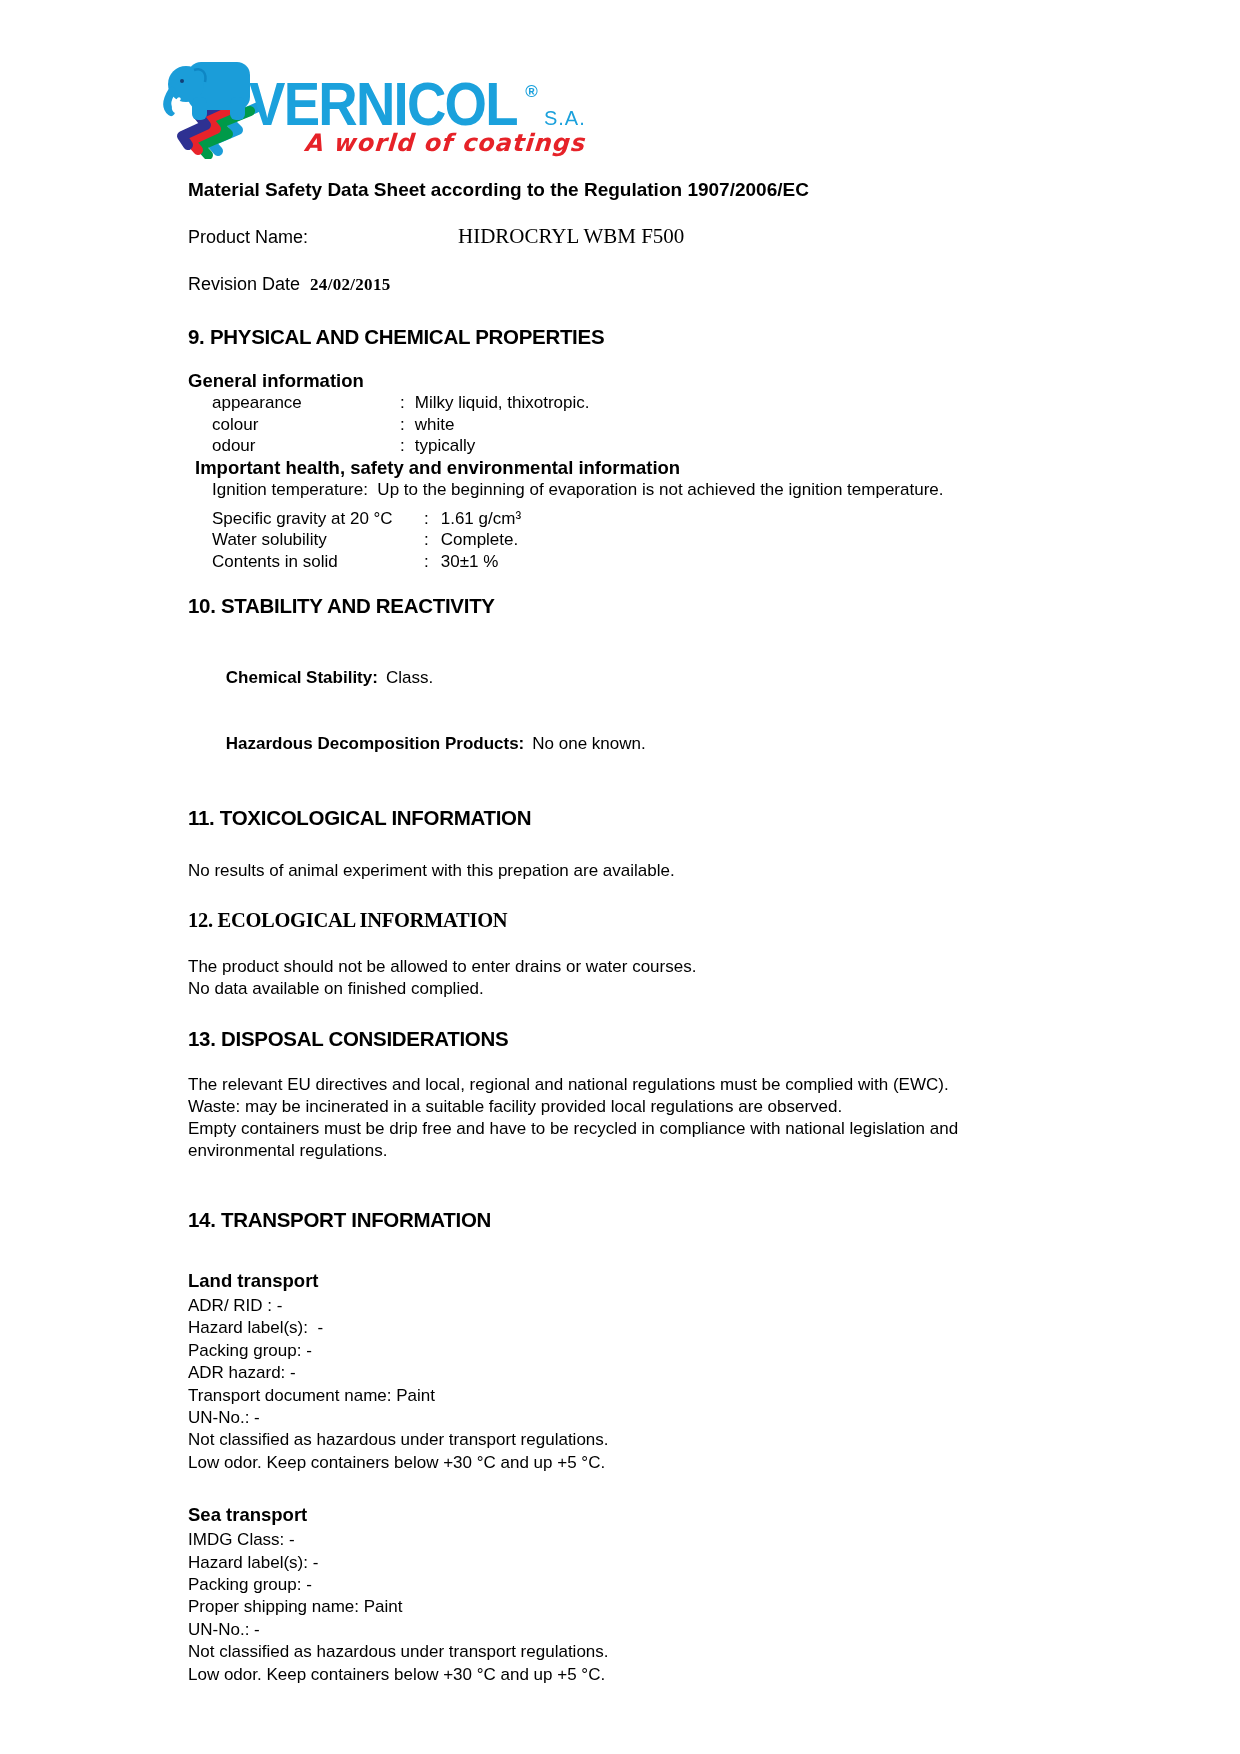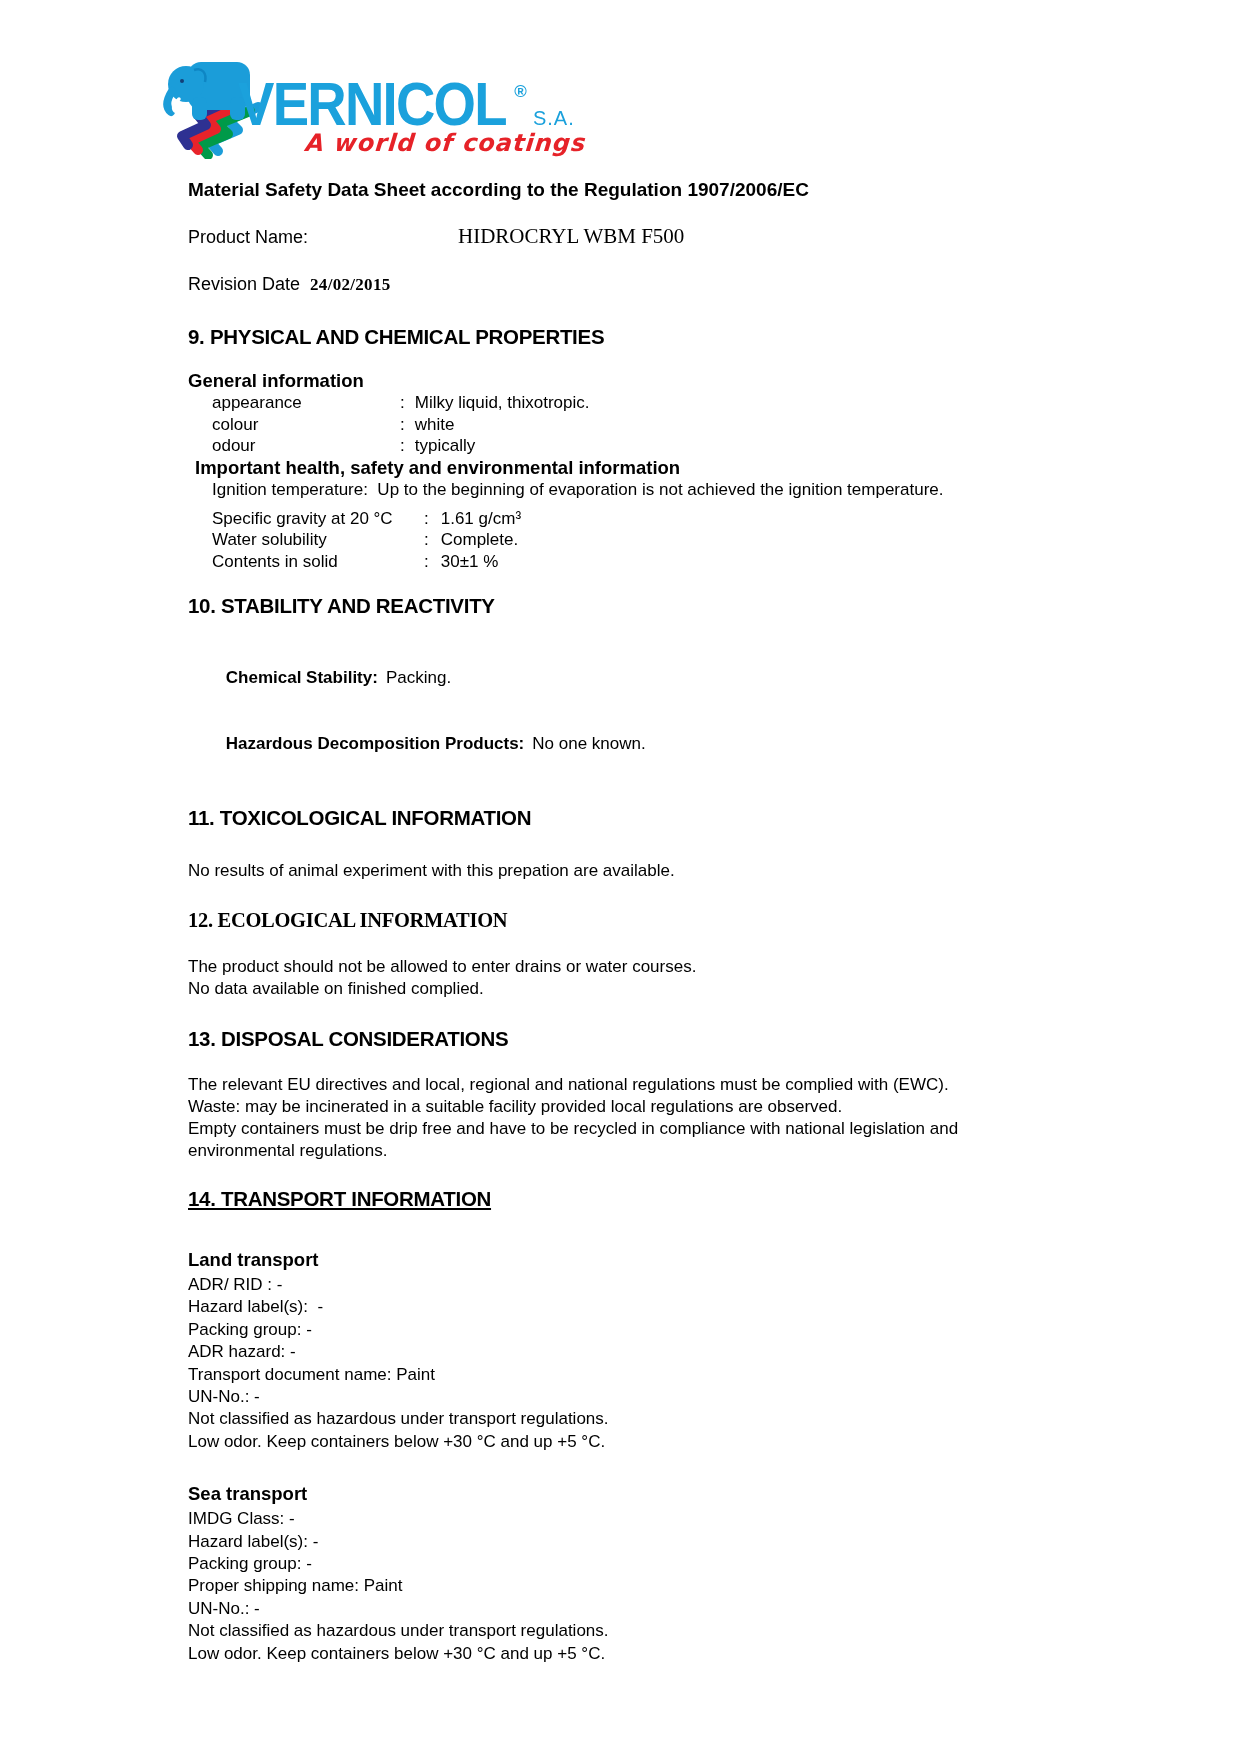--- a/index.html
+++ b/index.html
@@ -6,21 +6,21 @@
   .page {
     position:relative; width:1240px; height:1754px; margin:0 auto;
     background:#ffffff; color:#000;
     font-family:"Liberation Sans","DejaVu Sans",sans-serif;
     overflow:hidden;
   }
 
   
   .logo { position:absolute; left:158px; top:55px; width:460px; height:110px; }
   .elephant { position:absolute; left:0; top:2px; }
-  .brand-line { position:absolute; left:80px; top:18px; white-space:nowrap; }
+  .brand-line { position:absolute; left:91px; top:18px; white-space:nowrap; }
   .brand {
     font-size:62px; font-weight:bold; color:#1BA1DC; letter-spacing:-2px;
     display:inline-block; transform:scaleX(0.88); transform-origin:left bottom; line-height:1;
   }
   .reg { font-size:17px; font-weight:bold; color:#1BA1DC; vertical-align:28px; margin-left:-28px; }
   .sa { font-size:20px; color:#1BA1DC; letter-spacing:1px; margin-left:6px; }
   .tagline {
     position:absolute; left:148px; top:74px;
     color:#E62228; font-size:24px; font-weight:bold; font-style:italic;
     font-family:"DejaVu Sans",sans-serif; transform:skewX(-6deg); letter-spacing:1px;
@@ -57,21 +57,21 @@
   .gen  { margin-top:20px; }
   .kv2-group { margin-top:7px; }
   .h10  { margin-top:21px; }
   .s10rows { margin-top:26px; }
   .h11  { margin-top:28px; }
   .s11  { margin-top:29px; }
   .h12  { margin-top:25px;font-family:Liberation Serif, serif; }
   .s12  { margin-top:23px; }
   .h13  { margin-top:26px; }
   .s13  { margin-top:22px; }
-  .h14  { margin-top:24px;text-decoration:underline; }
+  .h14  { margin-top:45px; }
   .land-h { margin-top:37px; }
   .t-lines { margin-top:3px; }
   .t-lines .line { line-height:22.4px; }
   .sea-h { margin-top:30px; }
 </style>
 </head>
 <body>
 
 <div class="page">
 
@@ -148,21 +148,21 @@
       <div class="kv kv2 ind">
         <span class="k">Contents in solid</span>
           <span class="sep">:</span>
           <span class="v">30±1 %</span>
       </div>
     </div>
 
     <div class="sec-heading h10">10. STABILITY AND REACTIVITY</div>
     <div class="s10rows">
       <div class="line">
-        <span class="b">Chemical Stability:</span><span class="v10">Packing.</span>
+        <span class="b">Chemical Stability:</span><span class="v10">Class.</span>
       </div>
       <div class="line">
         <span class="b">Hazardous Decomposition Products:</span><span class="v10">No one known.</span>
       </div>
     </div>
 
     <div class="sec-heading h11">11. TOXICOLOGICAL INFORMATION</div>
     <div class="s11">
       <div class="line">No results of animal experiment with this prepation are available.</div>
     </div>

